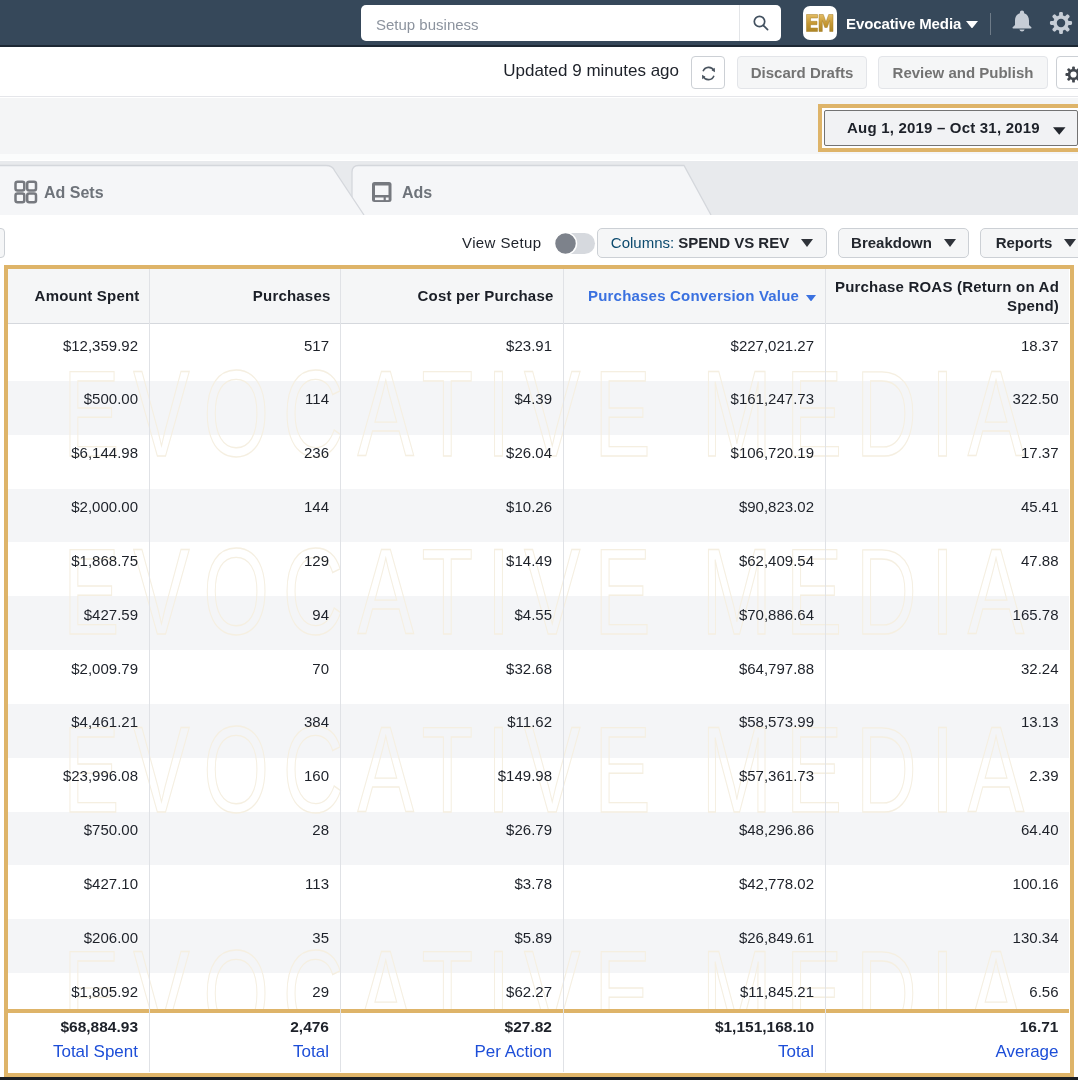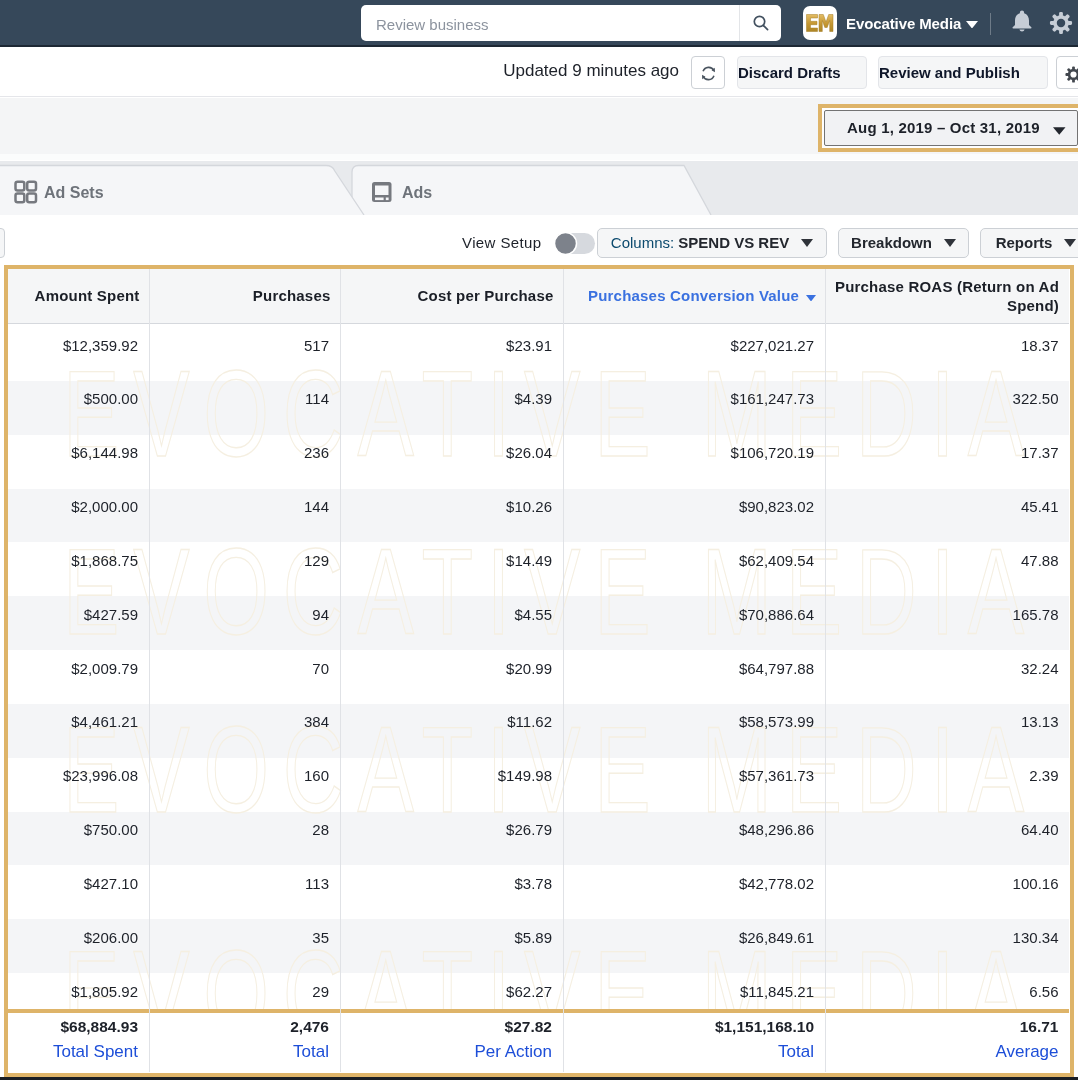--- a/index.html
+++ b/index.html
@@ -9,21 +9,21 @@
 #search{position:absolute;left:361px;top:5px;width:420px;height:36px;background:#fff;border-radius:5px}
 #search .ph{position:absolute;left:15px;top:11px;font-size:15px;color:#8c939e}
 #search .div{position:absolute;left:378px;top:0;width:1px;height:36px;background:#e3e5e8}
 #navright{position:absolute;top:0;left:800px;height:47px}
 .navname{position:absolute;top:15px;color:#fff;font-size:15px;font-weight:700;white-space:nowrap;letter-spacing:-.1px}
 .navdiv{position:absolute;left:190px;top:13px;width:1px;height:22px;background:rgba(255,255,255,.28)}
 
 #row2{position:absolute;left:0;top:49px;width:1078px;height:48px;background:#fff;border-bottom:1px solid #e5e6ea}
 #row2 .updated{position:absolute;right:399px;top:12px;font-size:17px;color:#1d2129}
 .btn{position:absolute;height:36px;border:1px solid #ccd0d5;border-radius:4px;background:#fff}
-.btn.disabled{background:#f5f6f7;border:1px solid #e3e5e9;color:#0f172a;font-weight:700;font-size:15px;}
+.btn.disabled{background:#f5f6f7;border:1px solid #e3e5e9;color:#737373;font-weight:700;font-size:15px;text-align:center}
 
 #row3{position:absolute;left:0;top:98px;width:1078px;height:56px;background:#f4f5f6}
 #datebox{position:absolute;left:818px;top:6px;width:266px;height:48px;border:4.5px solid #deb469;background:#fff;padding:2px}
 #datebox .inner{width:100%;height:100%;background:#f1f2f4;border:1px solid #737373;border-radius:2px;position:relative}
 #datebox .txt{position:absolute;left:22px;top:8px;font-size:15px;font-weight:700;color:#1d2129;letter-spacing:.2px}
 
 #controls{position:absolute;left:0;top:215px;width:1078px;height:50px;background:#fff}
 .ctlbtn{position:absolute;top:13px;height:30px;border:1px solid #ccd0d5;border-radius:5px;background:#f5f6f7;font-size:15px;font-weight:700;color:#23272e;line-height:28px;text-align:center;white-space:nowrap}
 .viewsetup{position:absolute;top:19px;font-size:15px;font-weight:400;color:#1d2129;letter-spacing:.4px}
 .caret{display:inline-block;width:0;height:0;border-left:6.5px solid transparent;border-right:6.5px solid transparent;border-top:8px solid #2f333a;vertical-align:middle;margin-left:12px;margin-top:-3px}
@@ -39,21 +39,21 @@
 #totals .v{font-size:15.5px;font-weight:700;color:#1d2129}
 #totals .l{font-size:17px;color:#1d4ed8;margin-top:6px}
 .vline{position:absolute;top:0;width:1px;height:803px;background:#e0e2e6;z-index:3}
 .c0{width:140.5px}.c1{width:191px}.c2{width:223px}.c3{width:262px}.c4{width:244.5px}
 #wm{position:absolute;left:0;top:0;z-index:1}
 #botbar{position:absolute;left:0;top:1077px;width:1078px;height:3px;background:#191d23}
 </style></head>
 <body>
 <div id="nav">
 <div id="search">
-      <span class="ph">Review business</span>
+      <span class="ph">Setup business</span>
       <span class="div"></span>
     </div>
 <svg class="abs" style="left:751px;top:13px" width="20" height="20" viewBox="0 0 20 20">
       <circle cx="8.5" cy="8.5" r="5.2" fill="none" stroke="#42505f" stroke-width="1.7"></circle>
       <line x1="12.6" y1="12.6" x2="16.6" y2="16.6" stroke="#42505f" stroke-width="1.7" stroke-linecap="round"></line>
     </svg>
 <div id="navright">
       <svg class="abs" style="left:3px;top:6px" width="34" height="34" viewBox="0 0 34 34">
 <defs>
           <linearGradient id="gg" x1="0" y1="0" x2="0" y2="1">
@@ -237,21 +237,21 @@
 <div class="trow">
         <div class="c0">$427.59</div>
         <div class="c1">94</div>
         <div class="c2">$4.55</div>
         <div class="c3">$70,886.64</div>
         <div class="c4">165.78</div>
       </div>
 <div class="trow">
         <div class="c0">$2,009.79</div>
         <div class="c1">70</div>
-        <div class="c2">$20.99</div>
+        <div class="c2">$32.68</div>
         <div class="c3">$64,797.88</div>
         <div class="c4">32.24</div>
       </div>
 <div class="trow">
         <div class="c0">$4,461.21</div>
         <div class="c1">384</div>
         <div class="c2">$11.62</div>
         <div class="c3">$58,573.99</div>
         <div class="c4">13.13</div>
       </div>

